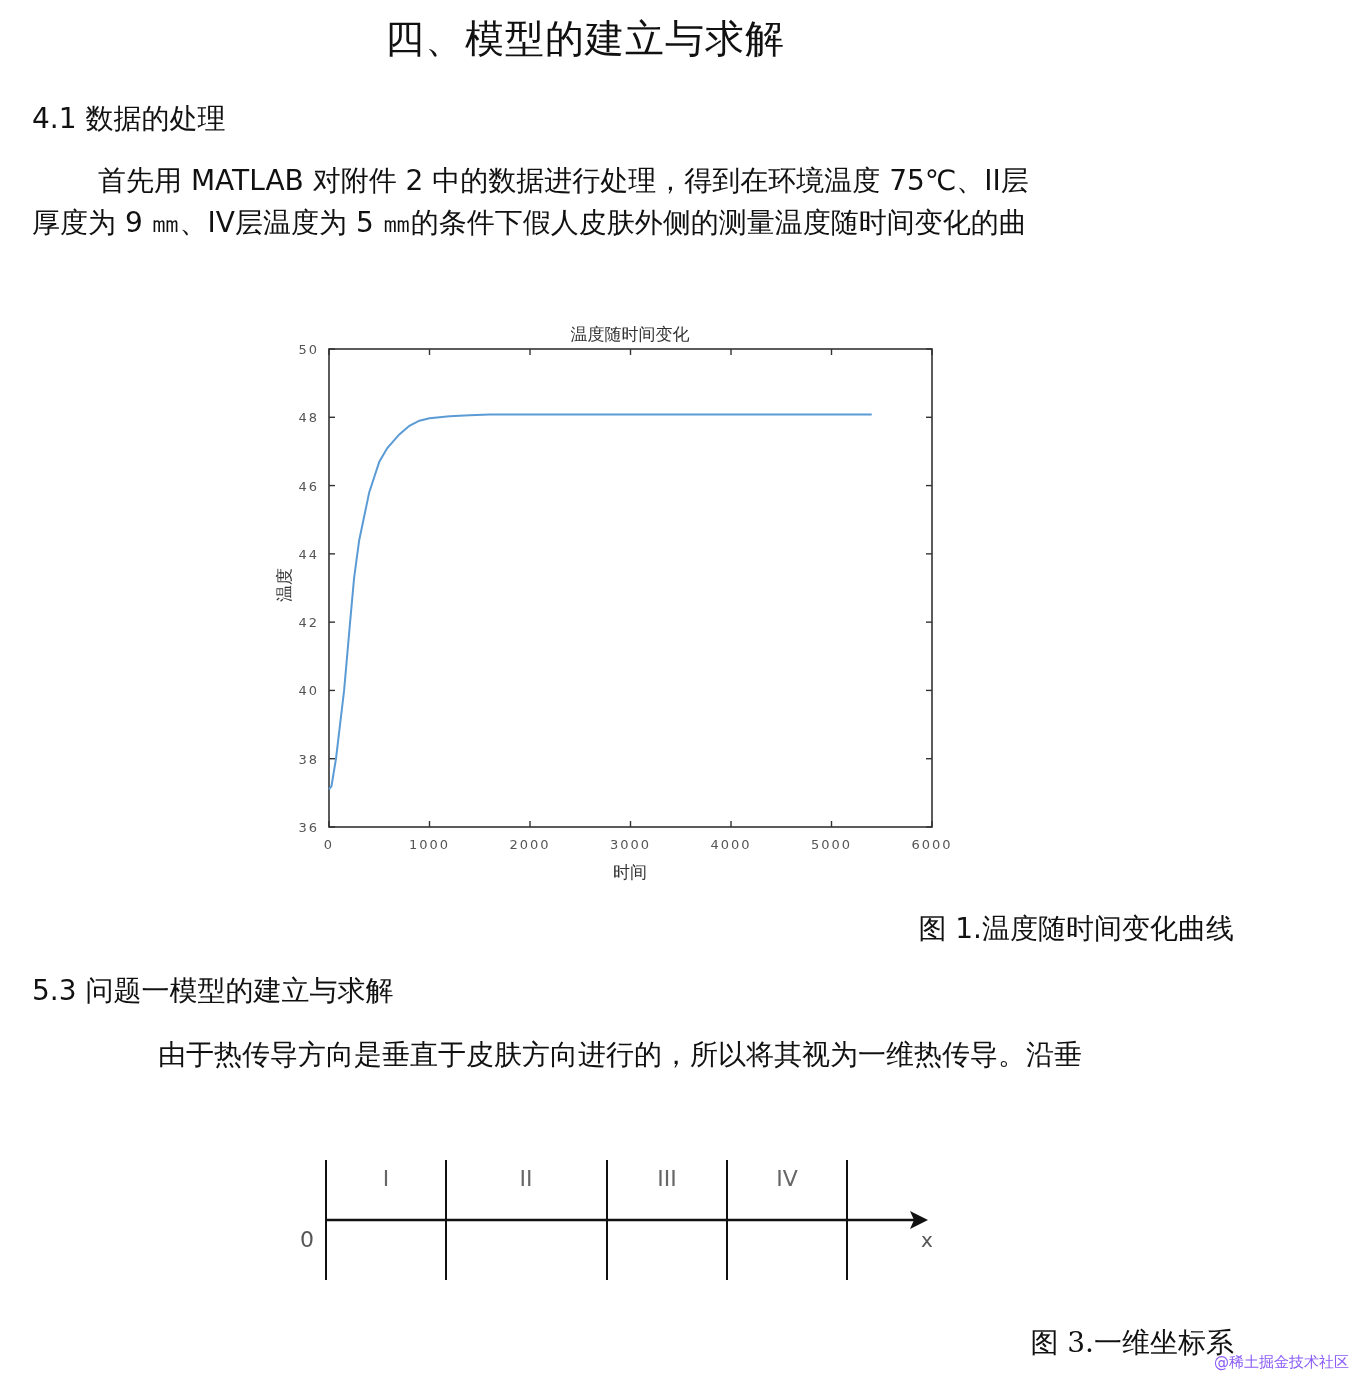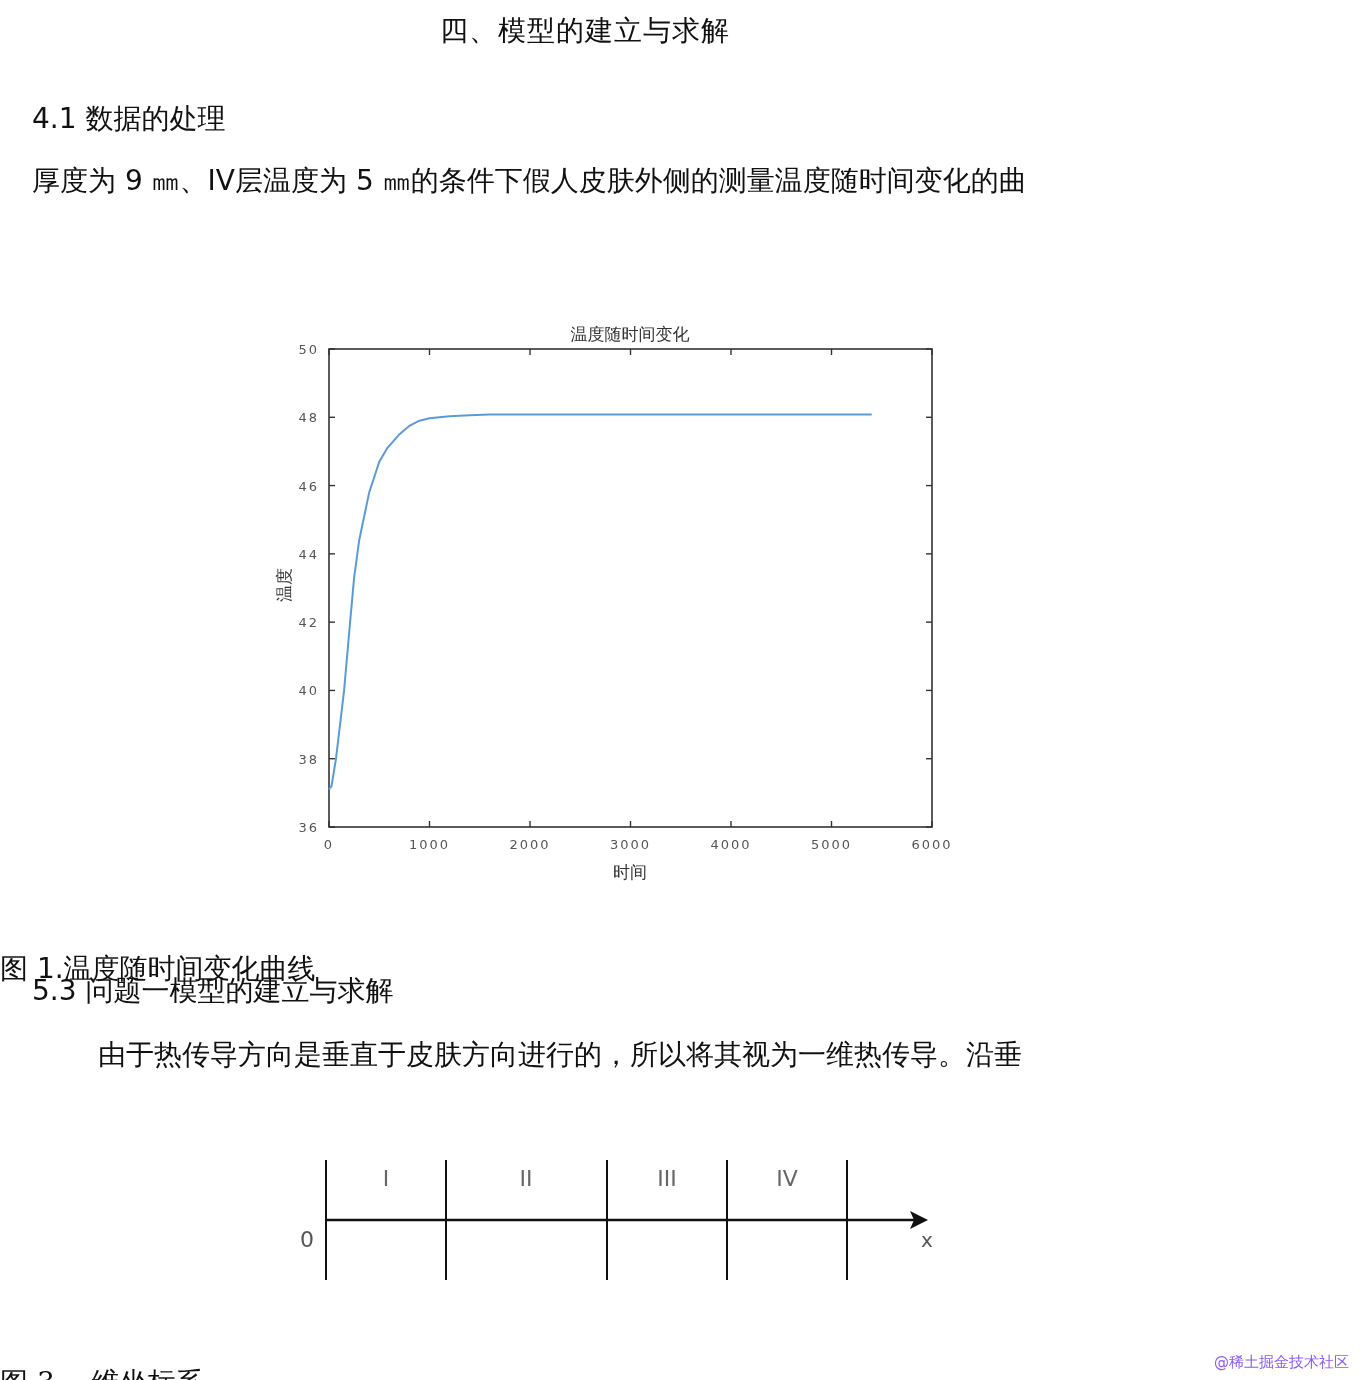--- a/index.html
+++ b/index.html
@@ -1,36 +1,37 @@
 <!DOCTYPE html>
 <html><head>
 <meta charset="utf-8">
 <style>
   html, body { margin: 0; padding: 0; background: #ffffff; }
   body { width: 1361px; height: 1380px; position: relative; overflow: hidden;
          font-family: "DejaVu Sans", "Liberation Sans", sans-serif; color: #111; }
   .abs { position: absolute; }
-  .title { left: 0; width: 1170px; top: 12px; text-align: center; font-size: 28px; letter-spacing: 1px; }
+  .title { left: 0; width: 1170px; top: 12px; text-align: center; font-size: 39px; letter-spacing: 1px; }
   .h2 { left: 32px; font-size: 28px; text-align: center; }
   .para { left: 32px; width: 1110px; font-size: 28px; line-height: 42px; }
   .para p { margin: 0; }
   .indent { text-indent: 66px; }
-  .serif { font-family: "DejaVu Serif", "Liberation Serif", serif; }
-  .caption { font-size: 28px; text-align: left; margin-top: 40px; }
+  .serif { font-family: "DejaVu Serif", "Liberation Serif", serif; text-align: center; }
+  .caption { font-size: 28px; text-align: right; }
   svg text { font-family: "DejaVu Sans", "Liberation Sans", sans-serif; }
   .watermark { right: 12px; bottom: 8px; font-size: 15px; color: #8b5cf6; }
 </style>
 </head>
 <body>
 
 <div class="abs title">四、模型的建立与求解</div>
 
 <div class="abs h2" style="top:100px">4.1 数据的处理</div>
 
 <div class="abs para" style="top:160px">
+  <p class="indent">首先用 MATLAB 对附件 2 中的数据进行处理，得到在环境温度 75℃、II层</p>
   <p>厚度为 9 ㎜、IV层温度为 5 ㎜的条件下假人皮肤外侧的测量温度随时间变化的曲</p>
 </div>
 
 <svg class="abs" style="left:250px; top:315px" width="720" height="580">
   <text id="chart-title" x="380" y="25" font-size="17" text-anchor="middle" fill="#333">温度随时间变化</text>
   <g id="axes">
       <rect x="79" y="34" width="603" height="478" fill="none" stroke="#333" stroke-width="1.6"></rect>
     </g>
   <g id="ticks">
       <line x1="79" y1="512" x2="79" y2="506" stroke="#333" stroke-width="1.4"></line>

